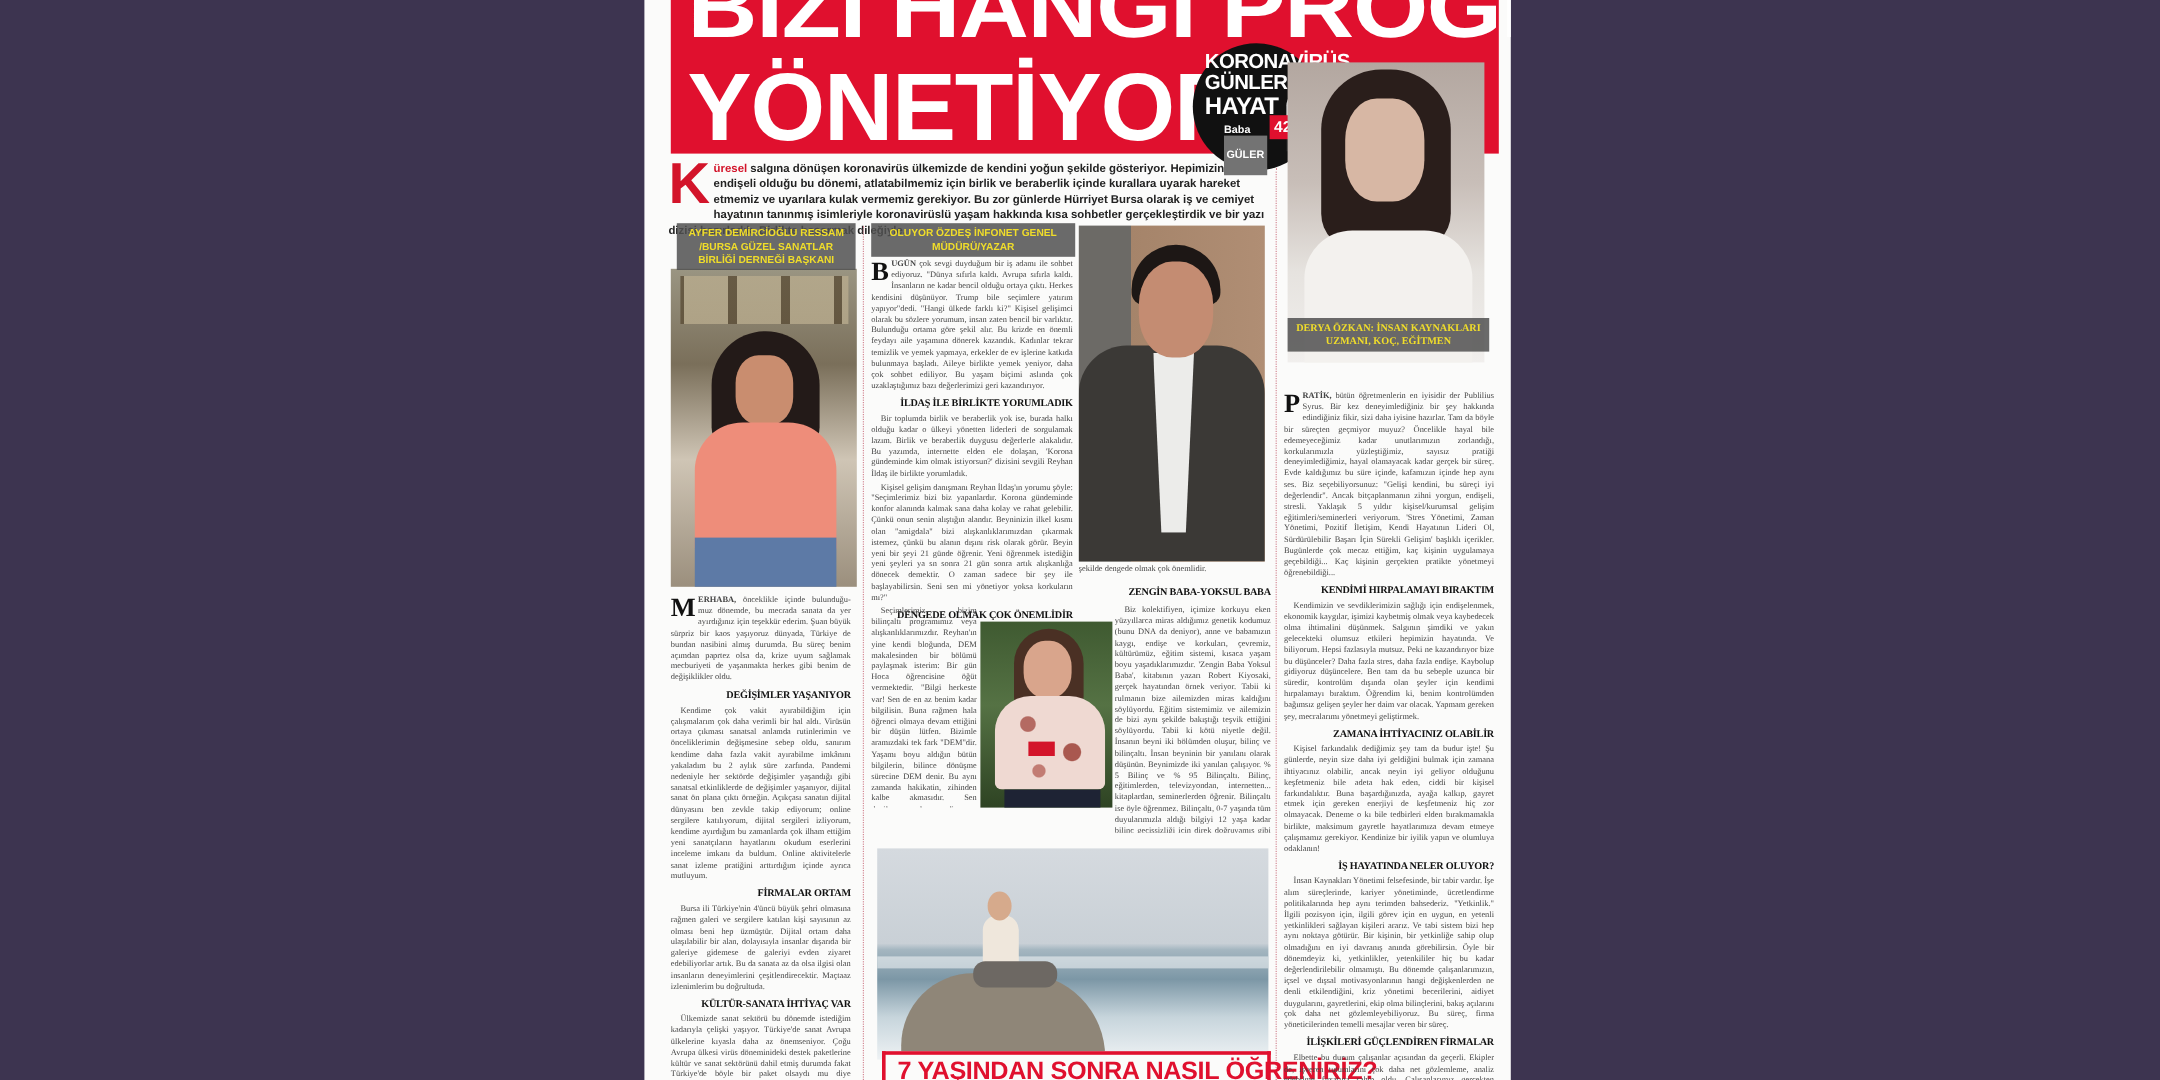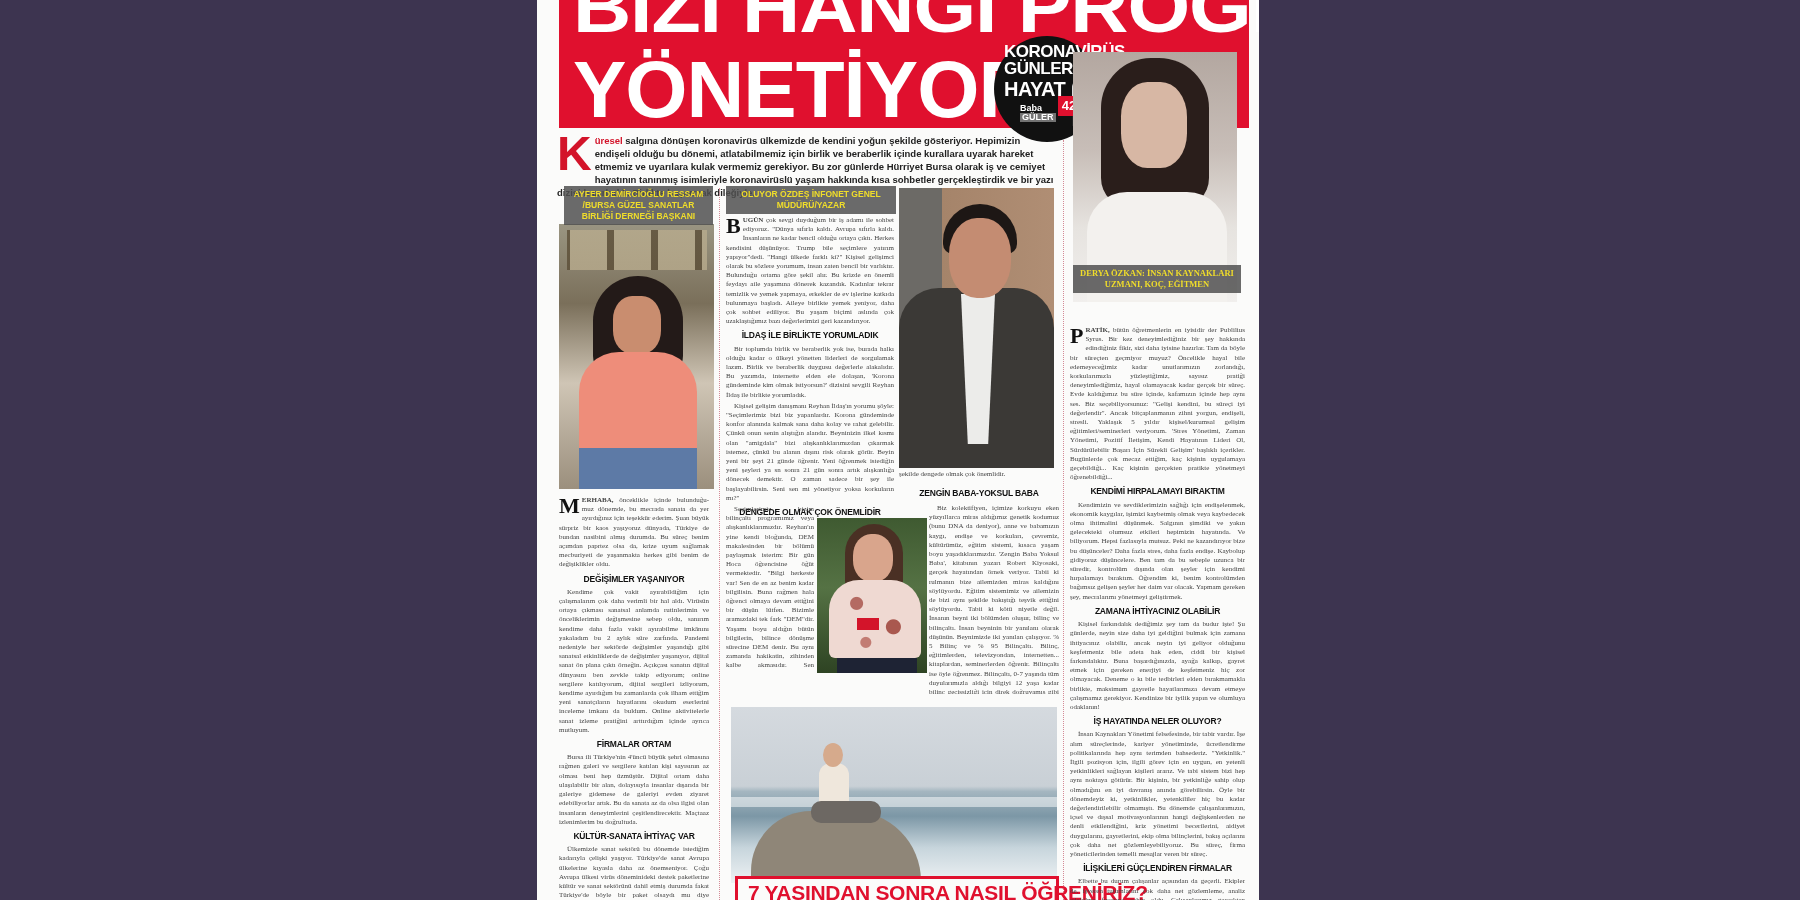--- a/index.html
+++ b/index.html
@@ -34,21 +34,21 @@
     white-space:nowrap; letter-spacing:-0.5px;
   }
   .bt1 { top: 6px; font-size: 17px; }
   .bt2 { top: 23px; font-size: 17px; }
   .bt3 { top: 42px; font-size: 20px; text-align: center; }
   .badge-num {
     position:absolute; left:64px; top:60px; width:22px; height:20px; background:#e0102e; color:#fff;
     font-family:"Liberation Sans",sans-serif; font-weight:700; font-size:13px; text-align:center; line-height:20px;
   }
   .badge-author { position:absolute; left:26px; top:68px; color:#fff; font-family:"Liberation Sans",sans-serif; font-size:9px; font-weight:700; line-height:9px;}
-  .badge-author .surname { background:#737373; padding:0 2px; }
+  .badge-author .surname { background:#737373; padding:12px 2px; }
   .badge-photo { position:absolute; left:78px; top:40px; width:36px; height:50px; background: linear-gradient(#ddd 0 45%, #222 45%); border-radius: 12px 12px 0 0;}
 
   
   .photo { position:absolute; overflow:hidden; }
   .photo-derya { left: 536px; top: 52px; width: 164px; height: 250px;
     background: linear-gradient(180deg, #b3a7a0 0%, #c8beb8 40%, #e6e3df 70%, #f1efed 100%); }
   .derya-hair { position:absolute; left:28px; top:6px; width:108px; height:150px; border-radius:50px 50px 30px 30px; background:#2a1e1b; }
   .derya-face { position:absolute; left:48px; top:30px; width:66px; height:86px; border-radius:40%; background:#d7b7a4; }
   .derya-shirt { position:absolute; left:14px; top:140px; width:140px; height:120px; border-radius:40px 40px 0 0; background:#f3f1ee; }
   .photo-caption {
@@ -66,22 +66,22 @@
   .intro .lead { color:#d3142a; }
 
   
   .vrule { position:absolute; width:0; border-left:1px dotted #d48a96; }
 
   
   .col { position:absolute; font-size: 7px; line-height: 9.2px; color:#333; text-align: justify; }
   .col p { margin: 0 0 2px 0; text-indent: 8px; }
   .col p.noindent { text-indent: 0; }
   .col .sub {
-    font-family:Liberation Sans, sans-serif; font-weight:700; font-size:8.5px; color:#111;
-    text-align:center; margin: 5px 0 4px; text-indent: 0; letter-spacing:-0.2px;
+    font-family:Liberation Serif, serif; font-weight:700; font-size:8.5px; color:#111;
+    text-align:right; margin: 5px 0 4px; text-indent: 0; letter-spacing:-0.2px;
   }
   .col .drop { float:left; font-size: 22px; line-height: 18px; font-weight:700; color:#111; margin: 1px 2px 0 0;}
   .col .bold { font-weight:700; }
 
   .blur-text { color: #444; filter: blur(0.35px); }
 
   
   .col1 { left: 22px; top: 496px; width: 150px; }
   .photo-ayfer { left: 22px; top: 224px; width: 155px; height: 265px;
     background: linear-gradient(180deg, #9a9582 0%, #7a6f5a 30%, #cfc5b5 60%, #9b8f7d 100%); }

